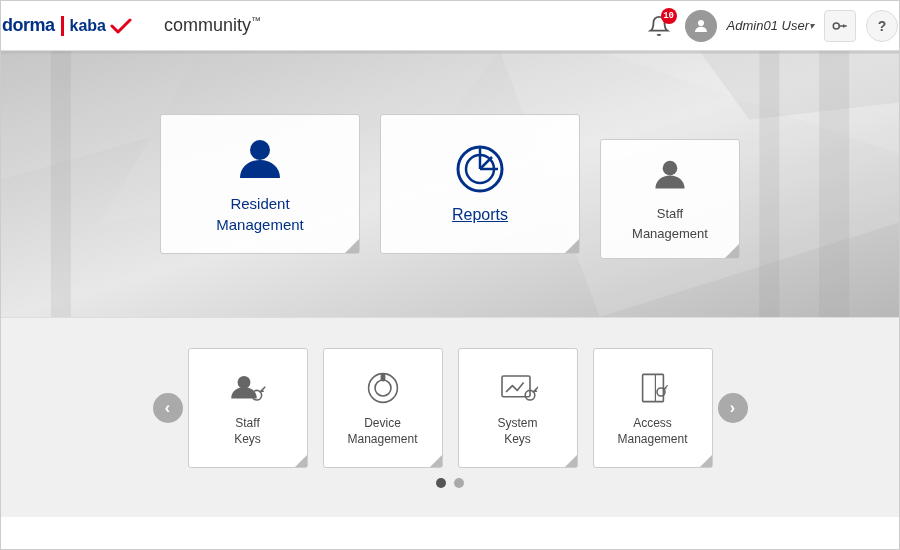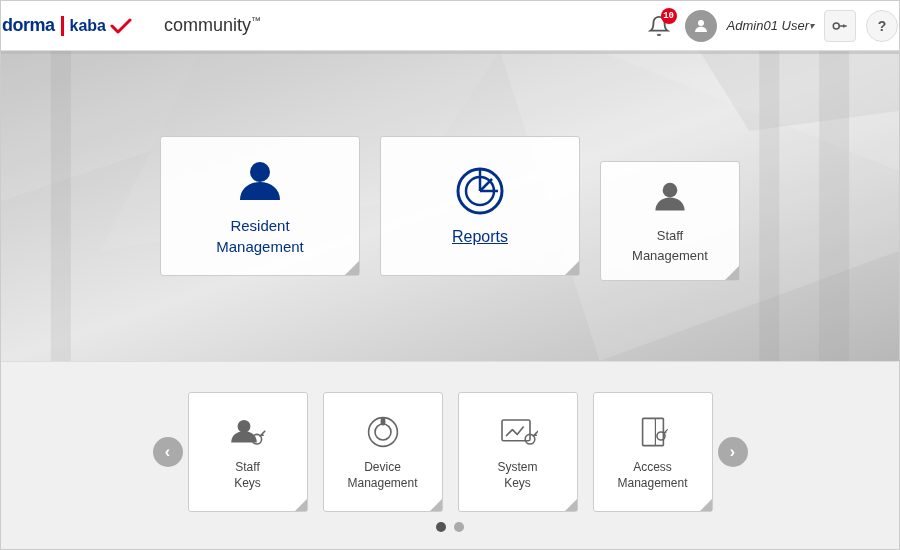--- a/index.html
+++ b/index.html
@@ -138,21 +138,21 @@
       align-items: center;
       justify-content: center;
       cursor: pointer;
       font-size: 14px;
       font-weight: bold;
       color: #555;
     }
 
     
     #hero {
-      height: 310px;
+      height: 266px;
       position: relative;
       background: linear-gradient(135deg, #c8c8c8 0%, #e8e8e8 40%, #d0d0d0 70%, #b8b8b8 100%);
       overflow: hidden;
       display: flex;
       align-items: center;
       justify-content: center;
     }
 
     #hero-cards {
       display: flex;

